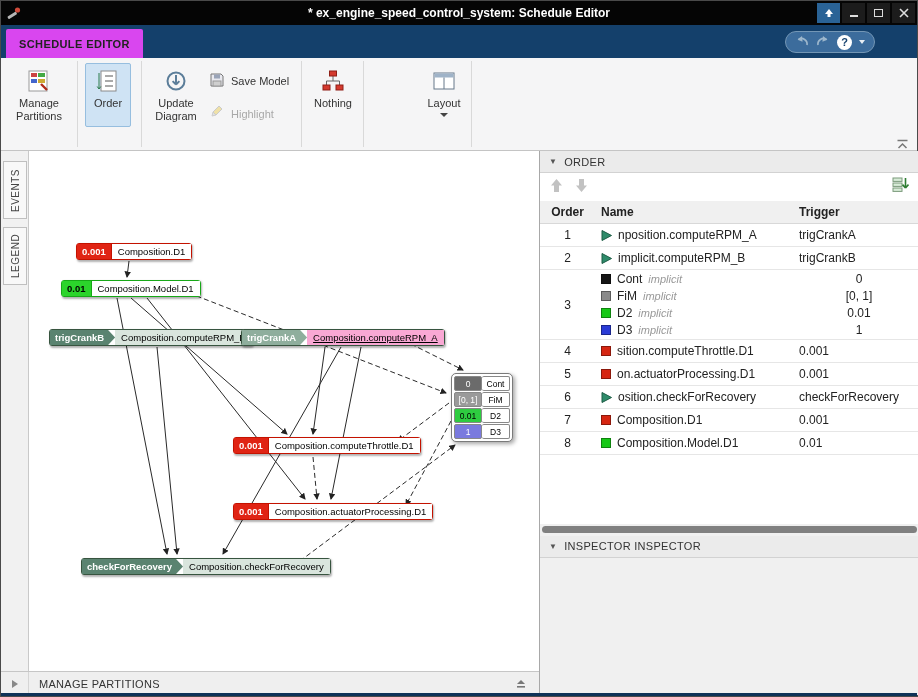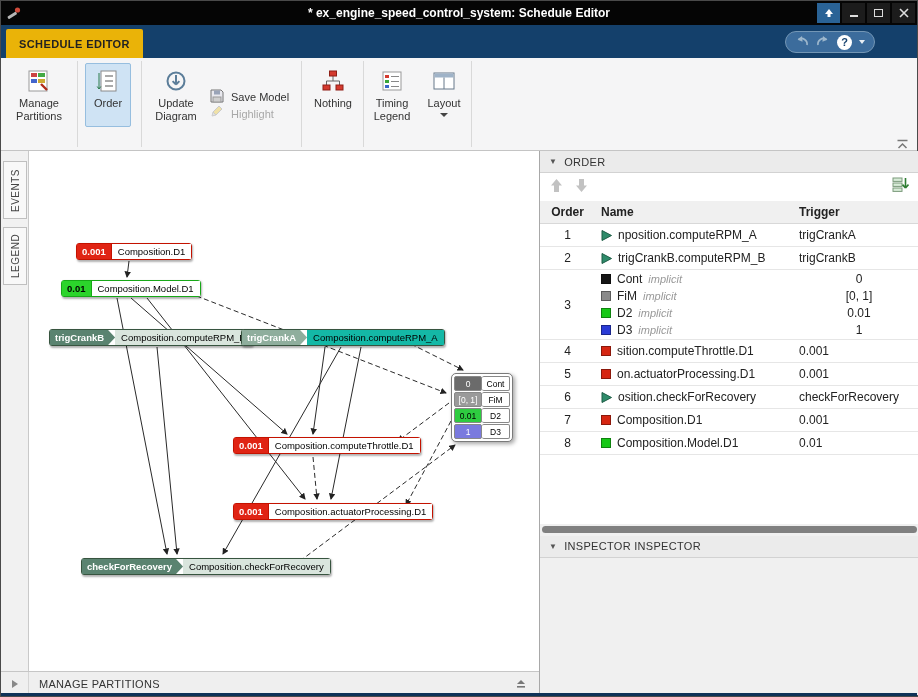--- a/index.html
+++ b/index.html
@@ -11,21 +11,21 @@
   .app-icon { position:absolute; left:5px; top:4px; }
   .title-text { position:absolute; left:0; right:0; top:0; height:24px; display:flex; align-items:center; justify-content:center;
                 color:#fff; font-size:12px; font-weight:bold; }
   .win-controls { position:absolute; right:2px; top:2px; display:flex; gap:2px; }
   .win-btn { width:23px; height:20px; display:flex; align-items:center; justify-content:center; background:#1c1c1c; color:#e0e0e0; font-size:11px; }
   .win-btn.shade { background:#2a6396; }
   .maxi-box { width:9px; height:8px; border:1.5px solid #ddd; }
 
   
   .tabstrip { position:absolute; left:0; top:24px; right:0; height:33px; background:#14406b; }
-  .main-tab { position:absolute; left:5px; top:4px; height:29px; padding:0 13px; background:#eab308; color:#222;
+  .main-tab { position:absolute; left:5px; top:4px; height:29px; padding:0 13px; background:#d946ef; color:#222;
               font-size:11px; font-weight:bold; letter-spacing:.4px; display:flex; align-items:center; border-radius:2px 2px 0 0; }
   .qab { position:absolute; right:42px; top:6px; height:22px; padding:0 9px; background:#3c6c9c; border:1px solid #7396b5;
          border-radius:11px; display:flex; align-items:center; gap:7px; }
   .help-circle { width:15px; height:15px; border-radius:50%; background:#fff; color:#16426e; font-size:11px; font-weight:bold;
                  display:flex; align-items:center; justify-content:center; }
   .help-caret { width:0; height:0; border-left:3.5px solid transparent; border-right:3.5px solid transparent; border-top:4px solid #e8eef4; }
 
   
   .toolbar { position:absolute; left:0; top:57px; right:0; height:93px; background:#f5f5f6; border-bottom:1px solid #c4c4c4; }
   .tb-sep { position:absolute; top:3px; bottom:3px; width:1px; background:#d9d9d9; }
@@ -59,21 +59,21 @@
   .periodic-red .badge { background:#e02414; color:#fff; }
   .periodic-red .nlabel { border-left:1.6px solid #c41200; background:#fff; color:#000; }
   .periodic-green { border:1.6px solid #17a817; }
   .periodic-green .badge { background:#2bd42b; color:#000; }
   .periodic-green .nlabel { border-left:1.6px solid #17a817; background:#fff; color:#000; }
   .trigger { border:1.4px solid #37543f; border-radius:3px; }
   .trigger .badge { clip-path:polygon(0 0, calc(100% - 7px) 0, 100% 50%, calc(100% - 7px) 100%, 0 100%); padding-right:11px; }
   .trigger-dark .badge { background:#5a8370; color:#fff; }
   .trigger-dark .nlabel { background:#d9e5dd; color:#000; }
   .trigger-light .badge { background:#8fae9d; color:#fff; }
-  .trigger-light .nlabel { background:#14b8a6; color:#000; }
+  .trigger-light .nlabel { background:#f9a8d4; color:#000;text-decoration:underline; }
 
   .rate-node { position:absolute; left:422px; top:222px; z-index:2; background:#fff; border:1px solid #7a7a7a; border-radius:5px;
                padding:2px; box-shadow:2px 2px 4px rgba(0,0,0,.35); font-size:8.5px; }
   .rate-row { display:flex; height:15px; margin-top:1px; }
   .rate-row:first-child { margin-top:0; }
   .rate-cell { width:28px; display:flex; align-items:center; justify-content:center; border:1px solid #888; border-radius:2px; }
   .rate-name { width:28px; display:flex; align-items:center; justify-content:center; border:1px solid #888; border-left:none; border-radius:2px; background:#fff; color:#000; }
   .rc0 { background:#6b6b6b; color:#fff; }
   .rc1 { background:#9a9a9a; color:#fff; }
   .rc2 { background:#2ecc40; color:#000; }
@@ -214,21 +214,21 @@
     <div class="tb-big" style="left:145px; width:60px">
       <span class="tbicon">
         <svg width="24" height="24">
             <circle cx="12" cy="12" r="8.5" fill="none" stroke="#5b7d99" stroke-width="2"></circle>
             <path d="M12 6 V15 M12 15.5 l-3.4 -3.4 M12 15.5 l3.4 -3.4" stroke="#5b7d99" stroke-width="2" fill="none"></path>
           </svg>
       </span>
       <span class="tblabel">Update Diagram</span>
     </div>
 
-    <div class="tb-small" style="left:208px; top:28px">
+    <div class="tb-small" style="left:208px; top:12px">
       <span>
         <svg width="16" height="16">
             <path d="M2 2 H12 L14 4 V14 H2 Z" fill="#e9e9ef" stroke="#777"></path>
             <rect x="5" y="2.5" width="6" height="4" fill="#9aa4b8"></rect>
             <rect x="4" y="9" width="8" height="5" fill="#cfcfcf" stroke="#999"></rect>
           </svg>
       </span>
       <span>Save Model</span>
     </div>
     <div class="tb-small disabled" style="left:208px; top:40px">
@@ -246,34 +246,20 @@
         <svg width="24" height="24">
             <path d="M12 7 v5 M12 12 H5.5 M12 12 H18.5 M5.5 12 v4 M18.5 12 v4" stroke="#666" fill="none"></path>
             <rect x="8.5" y="2" width="7" height="5" fill="#d43a2f" stroke="#8f1f16"></rect>
             <rect x="2" y="16" width="7" height="5" fill="#d43a2f" stroke="#8f1f16"></rect>
             <rect x="15" y="16" width="7" height="5" fill="#d43a2f" stroke="#8f1f16"></rect>
           </svg>
       </span>
       <span class="tblabel">Nothing</span>
     </div>
 
-    <div class="tb-big" style="left:366px; width:50px">
-      <span class="tbicon">
-        <svg width="24" height="24">
-            <rect x="3" y="3" width="18" height="18" fill="#fff" stroke="#999"></rect>
-            <rect x="5" y="6" width="4" height="3" fill="#d43a2f"></rect>
-            <rect x="5" y="11" width="4" height="3" fill="#3aa63a"></rect>
-            <rect x="5" y="16" width="4" height="3" fill="#3a66c8"></rect>
-            <line x1="11" y1="7.5" x2="19" y2="7.5" stroke="#888"></line>
-            <line x1="11" y1="12.5" x2="19" y2="12.5" stroke="#888"></line>
-            <line x1="11" y1="17.5" x2="19" y2="17.5" stroke="#888"></line>
-          </svg>
-      </span>
-      <span class="tblabel">Timing Legend</span>
-    </div>
 
     <div class="tb-big" style="left:420px; width:46px">
       <span class="tbicon">
         <svg width="24" height="24">
             <rect x="2" y="4" width="20" height="16" fill="#fff" stroke="#66788a"></rect>
             <rect x="2.5" y="4.5" width="19" height="4" fill="#9fb3c8"></rect>
             <line x1="12" y1="8.5" x2="12" y2="20" stroke="#66788a"></line>
           </svg>
       </span>
       <span class="tblabel">Layout</span>
@@ -428,21 +414,21 @@
       </div>
 
       <div class="trow">
         <div class="c-order">2</div>
         <div class="c-name">
           <span class="ticon">
               <svg width="11" height="11">
                 <polygon points="1,0.5 10.5,5.5 1,10.5" fill="#2e8b6a" stroke="#1d5c45"></polygon>
               </svg>
             </span>
-          <span>trigCrankB.computeRPM_B</span>
+          <span>implicit.computeRPM_B</span>
         </div>
         <div class="c-trigger">trigCrankB</div>
       </div>
 
       <div class="trow tall">
         <div class="c-order">3</div>
         <div class="name-stack">
           <div class="entry">
             <span class="sq sq-black"></span>
             <span>Cont</span>

